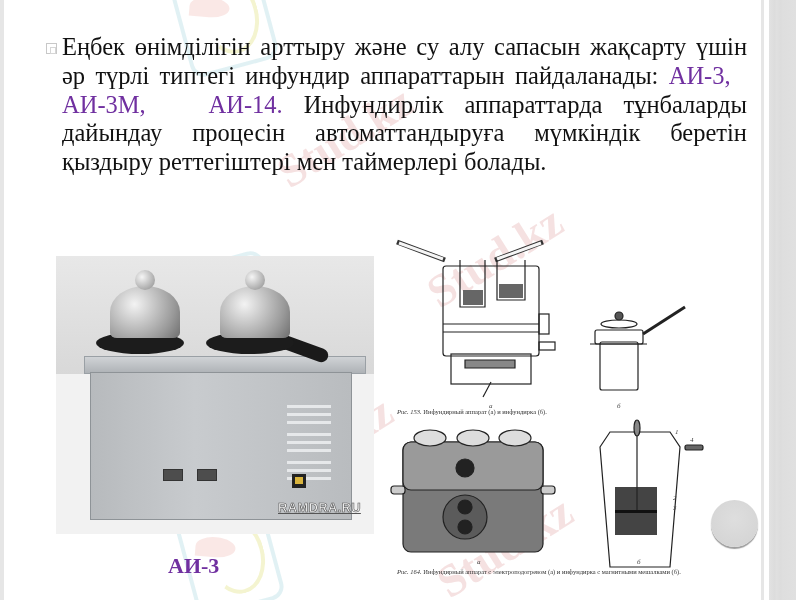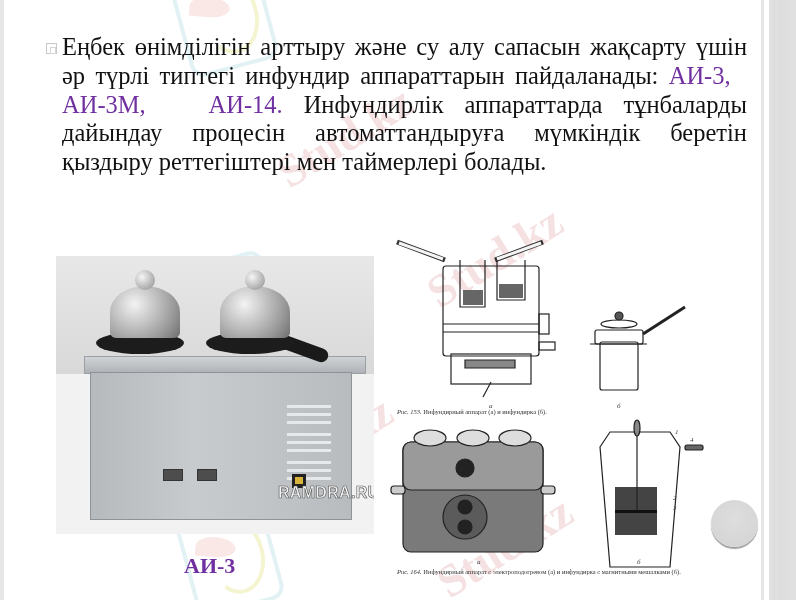--- a/index.html
+++ b/index.html
@@ -33,24 +33,24 @@
     .photo .box-top { position: absolute; left: 28px; top: 100px; width: 282px; height: 18px; background: linear-gradient(#d0d3d6, #aeb2b6); border: 1px solid #9aa0a5; }
     .photo .box { position: absolute; left: 34px; top: 116px; width: 262px; height: 148px; background: linear-gradient(90deg, #b7babd, #c8cbce 40%, #b9bcbf); border: 1px solid #8e9397; }
     .photo .lid { position: absolute; width: 70px; height: 52px; border-radius: 50% 50% 10% 10%; background: radial-gradient(circle at 35% 35%, #f3f3f3, #9a9a9a 70%, #6e6e6e); }
     .photo .knob { position: absolute; width: 20px; height: 20px; border-radius: 50%; background: radial-gradient(circle at 35% 35%, #f5f5f5, #8a8a8a); }
     .photo .ring { position: absolute; width: 88px; height: 22px; border-radius: 50%; background: #1c1c1c; }
     .photo .handle { position: absolute; width: 74px; height: 14px; border-radius: 7px; background: #1a1a1a; transform: rotate(20deg); }
     .photo .vent { position: absolute; width: 44px; height: 3px; background: #e6e8ea; }
     .photo .display { position: absolute; width: 20px; height: 12px; background: #4d4d4d; border: 1px solid #333; }
     .photo .switch { position: absolute; left: 236px; top: 218px; width: 14px; height: 14px; background: #222; }
     .photo .switch::after { content: ""; position: absolute; left: 3px; top: 3px; width: 8px; height: 7px; background: #d9b43d; }
-    .photo .brand { position: absolute; left: 222px; top: 228px; font-family: "Liberation Sans", sans-serif; font-weight: bold;
-      font-size: 16px; color: #f4f4f4; -webkit-text-stroke: 0.6px #555; letter-spacing: 0.3px; }
+    .photo .brand { position: absolute; left: 222px; top: 244px; font-family: "Liberation Sans", sans-serif; font-weight: bold;
+      font-size: 13px; color: #f4f4f4; -webkit-text-stroke: 0.6px #555; letter-spacing: 0.3px; text-decoration: underline; }
 
-    .caption { position: absolute; left: 184px; top: 553px; font-size: 22px; font-weight: bold; color: #7030a0; }
+    .caption { position: absolute; left: 168px; top: 553px; font-size: 22px; font-weight: bold; color: #7030a0; }
 
     .figure { position: absolute; left: 385px; top: 232px; width: 325px; height: 356px; }
     .fig-cap { position: absolute; font-family: "Liberation Serif", serif; font-size: 6.5px; color: #333; line-height: 8px; }
     .fig-cap i { font-style: italic; }
     .fig-label { position: absolute; font-size: 7px; font-style: italic; color: #444; }
 
     .nav-circle { position: absolute; left: 711px; top: 500px; width: 47px; height: 47px; border-radius: 50%;
       background: radial-gradient(circle at 50% 40%, #dedede, #d2d2d2); box-shadow: 0 2px 1px #9e9e9e; }
   </style>
 </head>

